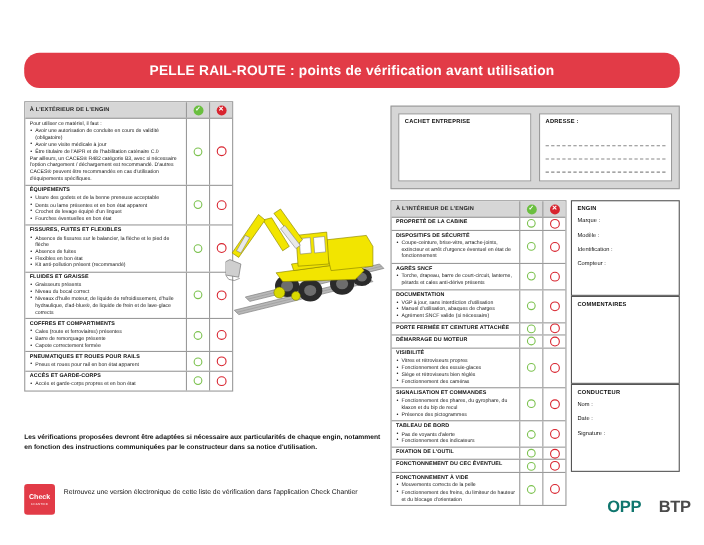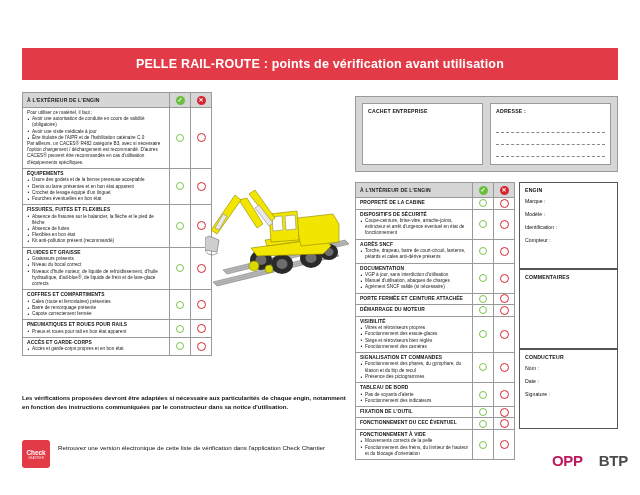--- a/index.html
+++ b/index.html
@@ -7,21 +7,21 @@
     width:640px; height:495px;
     background:#ffffff;
     font-family:"Liberation Sans", sans-serif;
     overflow:hidden;
   }
   .page { position:relative; width:640px; height:495px; background:#fff; }
 
   
   .title-banner{
     position:absolute; left:22px; top:48px; width:596px; height:32px;
-    background:#e23b47; display:flex; align-items:center; justify-content:center;
+    background:#e23b47; display:flex; align-items:center; justify-content:center;border-radius:14px;
   }
   .title-banner .t{
     color:#fff; font-weight:bold; font-size:12.5px; letter-spacing:.2px;
   }
 
   
   .clist{ position:absolute; border:1px solid #9a9a9a; background:#fff; }
   .clist .hdr{
     display:flex; background:#d6d6d6; border-bottom:1px solid #9a9a9a;
     height:15px; align-items:stretch;
@@ -88,21 +88,21 @@
   
   .footer{ position:absolute; left:22px; top:440px; display:flex; align-items:flex-start; gap:8px;}
   .chk-logo{ width:28px; height:28px; background:#e23b47; border-radius:3px;
              display:flex; flex-direction:column; align-items:center; justify-content:center; }
   .chk-logo .c1{ color:#fff; font-size:6.4px; font-weight:bold; }
   .chk-logo .c2{ color:#fff; font-size:2.6px; letter-spacing:.3px; margin-top:1px;}
   .foot-txt{ font-size:6.2px; color:#111; line-height:9px; padding-top:3px;}
 
   .opp{ position:absolute; left:552px; top:452px; font-size:15px; font-weight:bold;
         letter-spacing:-0.3px;}
-  .opp .a{ color:#be185d; }
+  .opp .a{ color:#0f766e; }
   .opp .b{ color:#4a4a4a;margin-left:16px; }
 
   
   .illus{ position:absolute; left:205px; top:178px; width:150px; height:115px; }
 </style>
 </head>
 <body>
 
 <div class="page">
 

